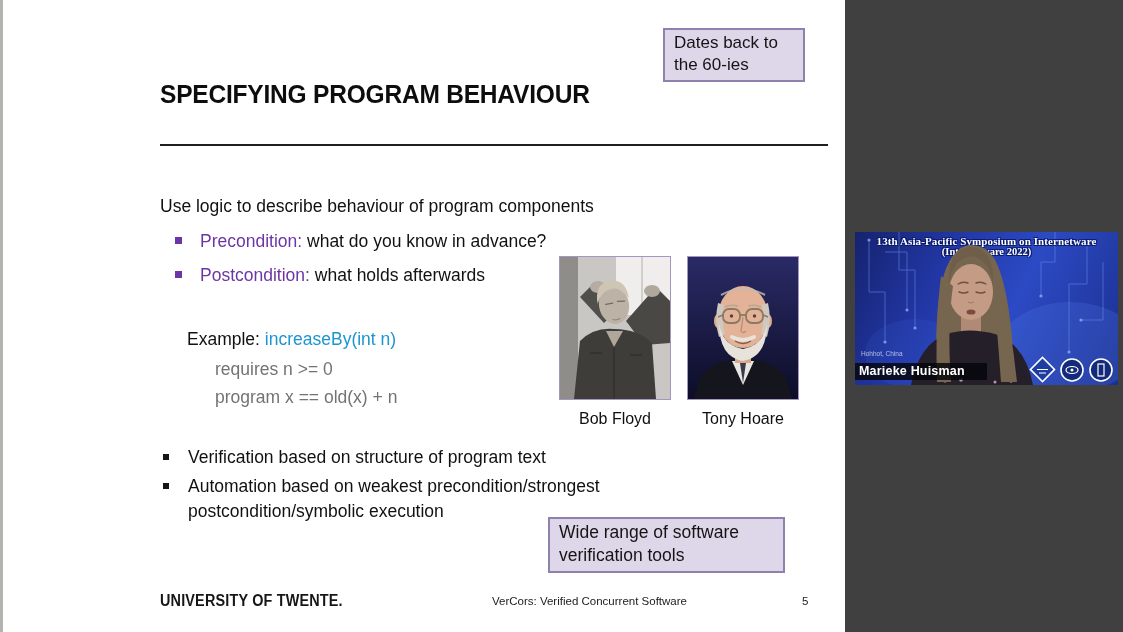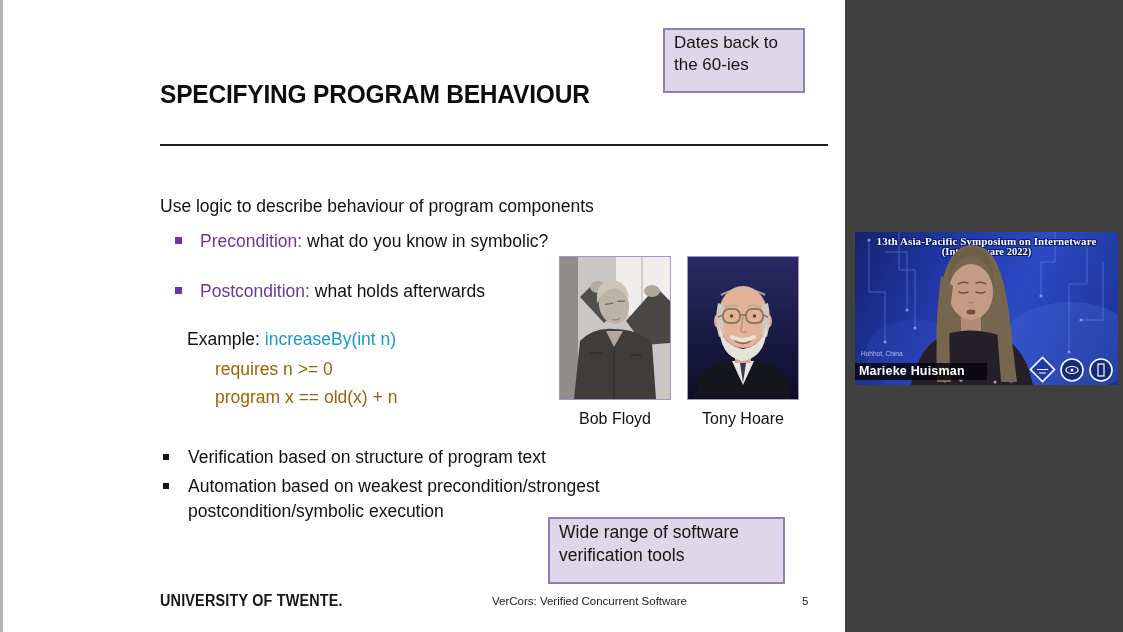--- a/index.html
+++ b/index.html
@@ -9,35 +9,35 @@
 
   
   .slide { position:absolute; left:0; top:0; width:845px; height:632px; background:#ffffff; color:#111; }
   .slide-edge { position:absolute; left:0; top:0; width:3px; height:632px; background:#b5b3b0; }
 
   .abs { position:absolute; }
 
   .title { left:160px; top:80px; font-size:25px; font-weight:bold; color:#0d0d0d; letter-spacing:-0.2px; transform:scaleX(0.98); transform-origin:left; }
   .rule { left:160px; top:144px; width:668px; height:2px; background:#1f1f1f; }
 
-  .callout { background:#ded7e9; border:2px solid #8f80ae; color:#141414; font-size:17px; line-height:1.3; padding:2px 9px 15px 9px; }
+  .callout { background:#ded7e9; border:2px solid #8f80ae; color:#141414; font-size:17px; line-height:1.3; padding:2px 9px 4px 9px; }
   .callout-top { left:663px; top:28px; width:142px; }
   .callout-bottom { left:548px; top:517px; width:237px; font-size:17.5px; }
 
   .intro { left:160px; top:196px; font-size:17.5px; }
 
   .cond-bullet { left:160px; width:560px; font-size:17.5px; padding-left:40px; }
   .cond-bullet::before { content:""; position:absolute; left:15px; top:6px; width:7px; height:7px; background:#6d35a3; }
-  .cb1 { top:231px; } .cb2 { top:265px;margin-top:16px; }
+  .cb1 { top:231px; } .cb2 { top:265px; }
   .term { color:#6d35a3; }
 
   .ex-line { font-size:17.5px; }
   .ex1 { left:187px; top:329px; color:#111; }
   .code-blue { color:#1b96d0; }
-  .purple { color:#a16207; }
+  .purple { color:#737373; }
   .ex2 { left:215px; top:359px; }
   .ex3 { left:215px; top:387px; }
 
   .photo { width:112px; height:144px; border:1px solid #a495c3; overflow:hidden; background:#ccc; }
   .photo svg { display:block; width:100%; height:100%; }
   .photo-floyd { left:559px; top:256px; }
   .photo-hoare { left:687px; top:256px; }
   .caption { top:410px; width:112px; text-align:center; font-size:16px; color:#0f0f0f; }
   .caption-floyd { left:559px; } .caption-hoare { left:687px; }
 
@@ -73,21 +73,21 @@
   <div class="slide">
     <div class="slide-edge"></div>
 
     <div class="abs callout callout-top">Dates back to the 60-ies</div>
 
     <h1 class="abs title">SPECIFYING PROGRAM BEHAVIOUR</h1>
     <div class="abs rule"></div>
 
     <p class="abs intro">Use logic to describe behaviour of program components</p>
 
-    <div class="abs cond-bullet cb1"><span class="term">Precondition:</span><span> what do you know in symbolic?</span></div>
+    <div class="abs cond-bullet cb1"><span class="term">Precondition:</span><span> what do you know in advance?</span></div>
     <div class="abs cond-bullet cb2"><span class="term">Postcondition:</span><span> what holds afterwards</span></div>
 
     <div class="abs ex-line ex1"><span>Example: </span><span class="code-blue">increaseBy(int n)</span></div>
     <div class="abs ex-line ex2 purple">requires n &gt;= 0</div>
     <div class="abs ex-line ex3 purple">program x == old(x) + n</div>
 
     <div class="abs photo photo-floyd">
       <svg viewBox="0 0 110 142" preserveAspectRatio="none">
         <rect width="110" height="142" fill="#c9c7c3"></rect>
         <rect x="0" width="18" height="142" fill="#8f8d89"></rect>

